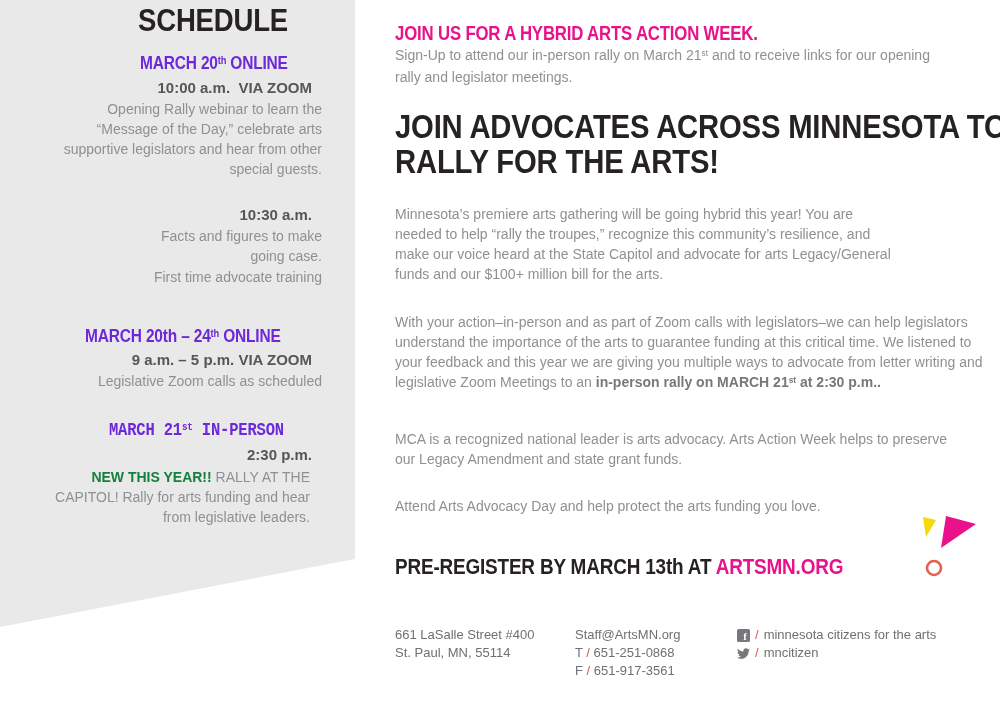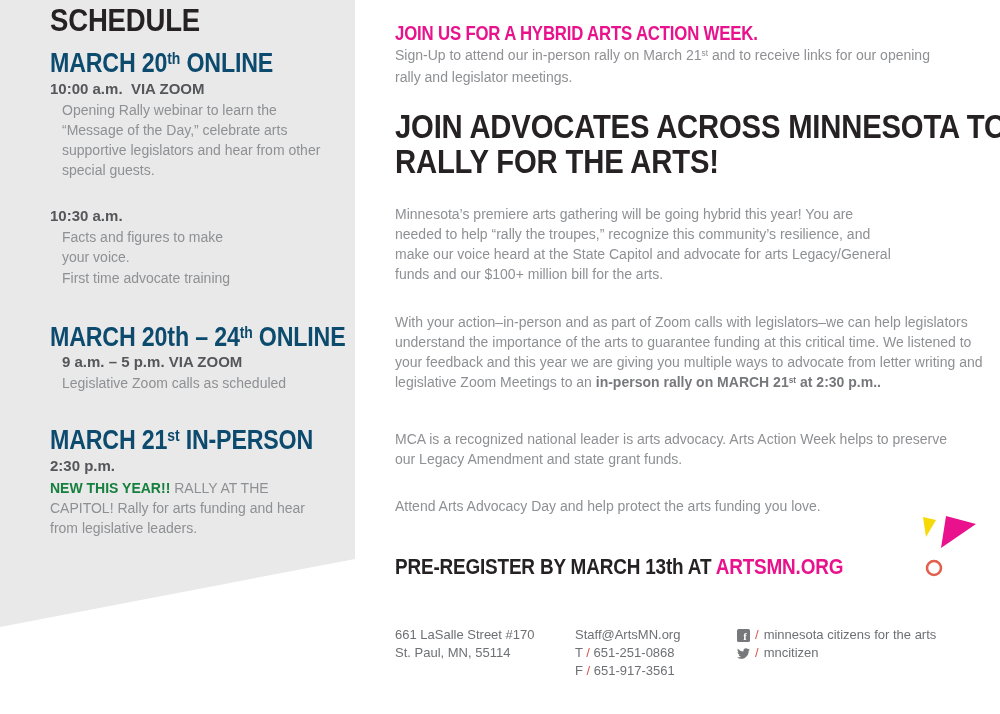--- a/index.html
+++ b/index.html
@@ -1,29 +1,29 @@
 <!DOCTYPE html>
 <html><head>
 <meta charset="utf-8">
 <style>
   html,body{margin:0;padding:0;background:#ffffff;}
   .page{position:relative;width:1000px;height:714px;background:#ffffff;overflow:hidden;
         font-family:"Liberation Sans",sans-serif;-webkit-font-smoothing:antialiased;}
   
   .sidebar{position:absolute;left:0;top:0;width:355px;height:630px;background:#e9e9e9;
            clip-path:polygon(0 0,355px 0,355px 559px,0 627px);}
-  .sidebar-inner{padding:2px 20px 0 50px;width:262px;}
+  .sidebar-inner{padding:2px 20px 0 50px;width:262px;text-align:right;}
   .cond{display:inline-block;transform:scaleX(.86);transform-origin:0 50%;white-space:nowrap;letter-spacing:-.2px;}
   .sched-title{font-size:32px;line-height:36px;font-weight:800;color:#262223;}
-  .pink-h{font-size:27px;line-height:22px;font-weight:800;color:#0c4a6e;}
+  .pink-h{font-size:18px;line-height:22px;font-weight:800;color:#6d28d9;}
   .time-line{font-size:15px;line-height:20px;font-weight:700;color:#55565a;}
   .side-text{font-size:14px;line-height:20px;color:#8e9093;width:260px;}
   .sup{font-size:60%;position:relative;top:-.5em;}
   .mt14{margin-top:14px;}.mt2{margin-top:2px;}.mt1{margin-top:1px;margin-left:12px;}
-  .mt26{margin-top:26px;}.mt22{margin-top:22px;}.mt38{margin-top:38px;}.mt24{margin-top:36px;}
+  .mt26{margin-top:26px;}.mt22{margin-top:22px;}.mt38{margin-top:38px;}.mt24{margin-top:28px;font-family:Liberation Mono, monospace;}
   .bold-dark{font-weight:700;color:#15803d;margin-top:28px;}
   
   .main-block{position:absolute;}
   .kicker{left:395px;top:21px;font-size:19.5px;line-height:24px;font-weight:800;color:#e9118c;}
   .intro{left:395px;top:45px;width:560px;font-size:14px;line-height:20px;color:#8e9093;}
   .headline{left:395px;top:109px;font-size:34px;line-height:35px;font-weight:800;color:#262223;}
   .bodyp{left:395px;font-size:14px;line-height:20px;color:#8e9093;}
   .p1{top:204px;width:500px;}
   .p2{top:312px;width:590px;}
   .p3{top:429px;width:560px;}
@@ -57,21 +57,21 @@
 
       <div>
         <div class="pink-h mt14">
           <span class="cond"><span>MARCH 20</span><span class="sup">th</span><span> ONLINE</span></span>
         </div>
         <div class="time-line mt2">10:00 a.m.&nbsp; VIA ZOOM</div>
         <div class="side-text mt1">Opening Rally webinar to learn the “Message of the Day,” celebrate arts supportive legislators and hear from other special guests.</div>
         <div class="time-line mt26">10:30 a.m.</div>
         <div class="side-text mt1">
           <div>Facts and figures to make</div>
-          <div>your voice.</div>
+          <div>going case.</div>
         </div>
         <div class="side-text mt1">First time advocate training</div>
       </div>
 
       <div>
         <div class="pink-h mt38">
           <span class="cond"><span>MARCH 20th – 24</span><span class="sup">th</span><span> ONLINE</span></span>
         </div>
         <div class="time-line mt1">9 a.m. – 5 p.m. VIA ZOOM</div>
         <div class="side-text mt1">Legislative Zoom calls as scheduled</div>
@@ -119,21 +119,21 @@
 
   <div class="decor">
     <svg width="78" height="86" viewBox="912 503 78 86" xmlns="http://www.w3.org/2000/svg">
       <polygon points="923,517 936,520 926,537" fill="#f6d908"></polygon>
       <polygon points="946,516 976,524 941,548" fill="#e9118c"></polygon>
       <circle cx="934" cy="568" r="7" fill="none" stroke="#e4604e" stroke-width="2.6"></circle>
     </svg>
   </div>
 
   <div class="fcol col1">
-    <div>661 LaSalle Street #170</div>
+    <div>661 LaSalle Street #400</div>
     <div>St. Paul, MN, 55114</div>
   </div>
 
   <div class="fcol col2">
     <div>Staff@ArtsMN.org</div>
     <div><span>T</span> <span class="red-sep">/</span> <span>651-251-0868</span></div>
     <div><span>F</span> <span class="red-sep">/</span> <span>651-917-3561</span></div>
   </div>
 
   <div class="fcol col3">

